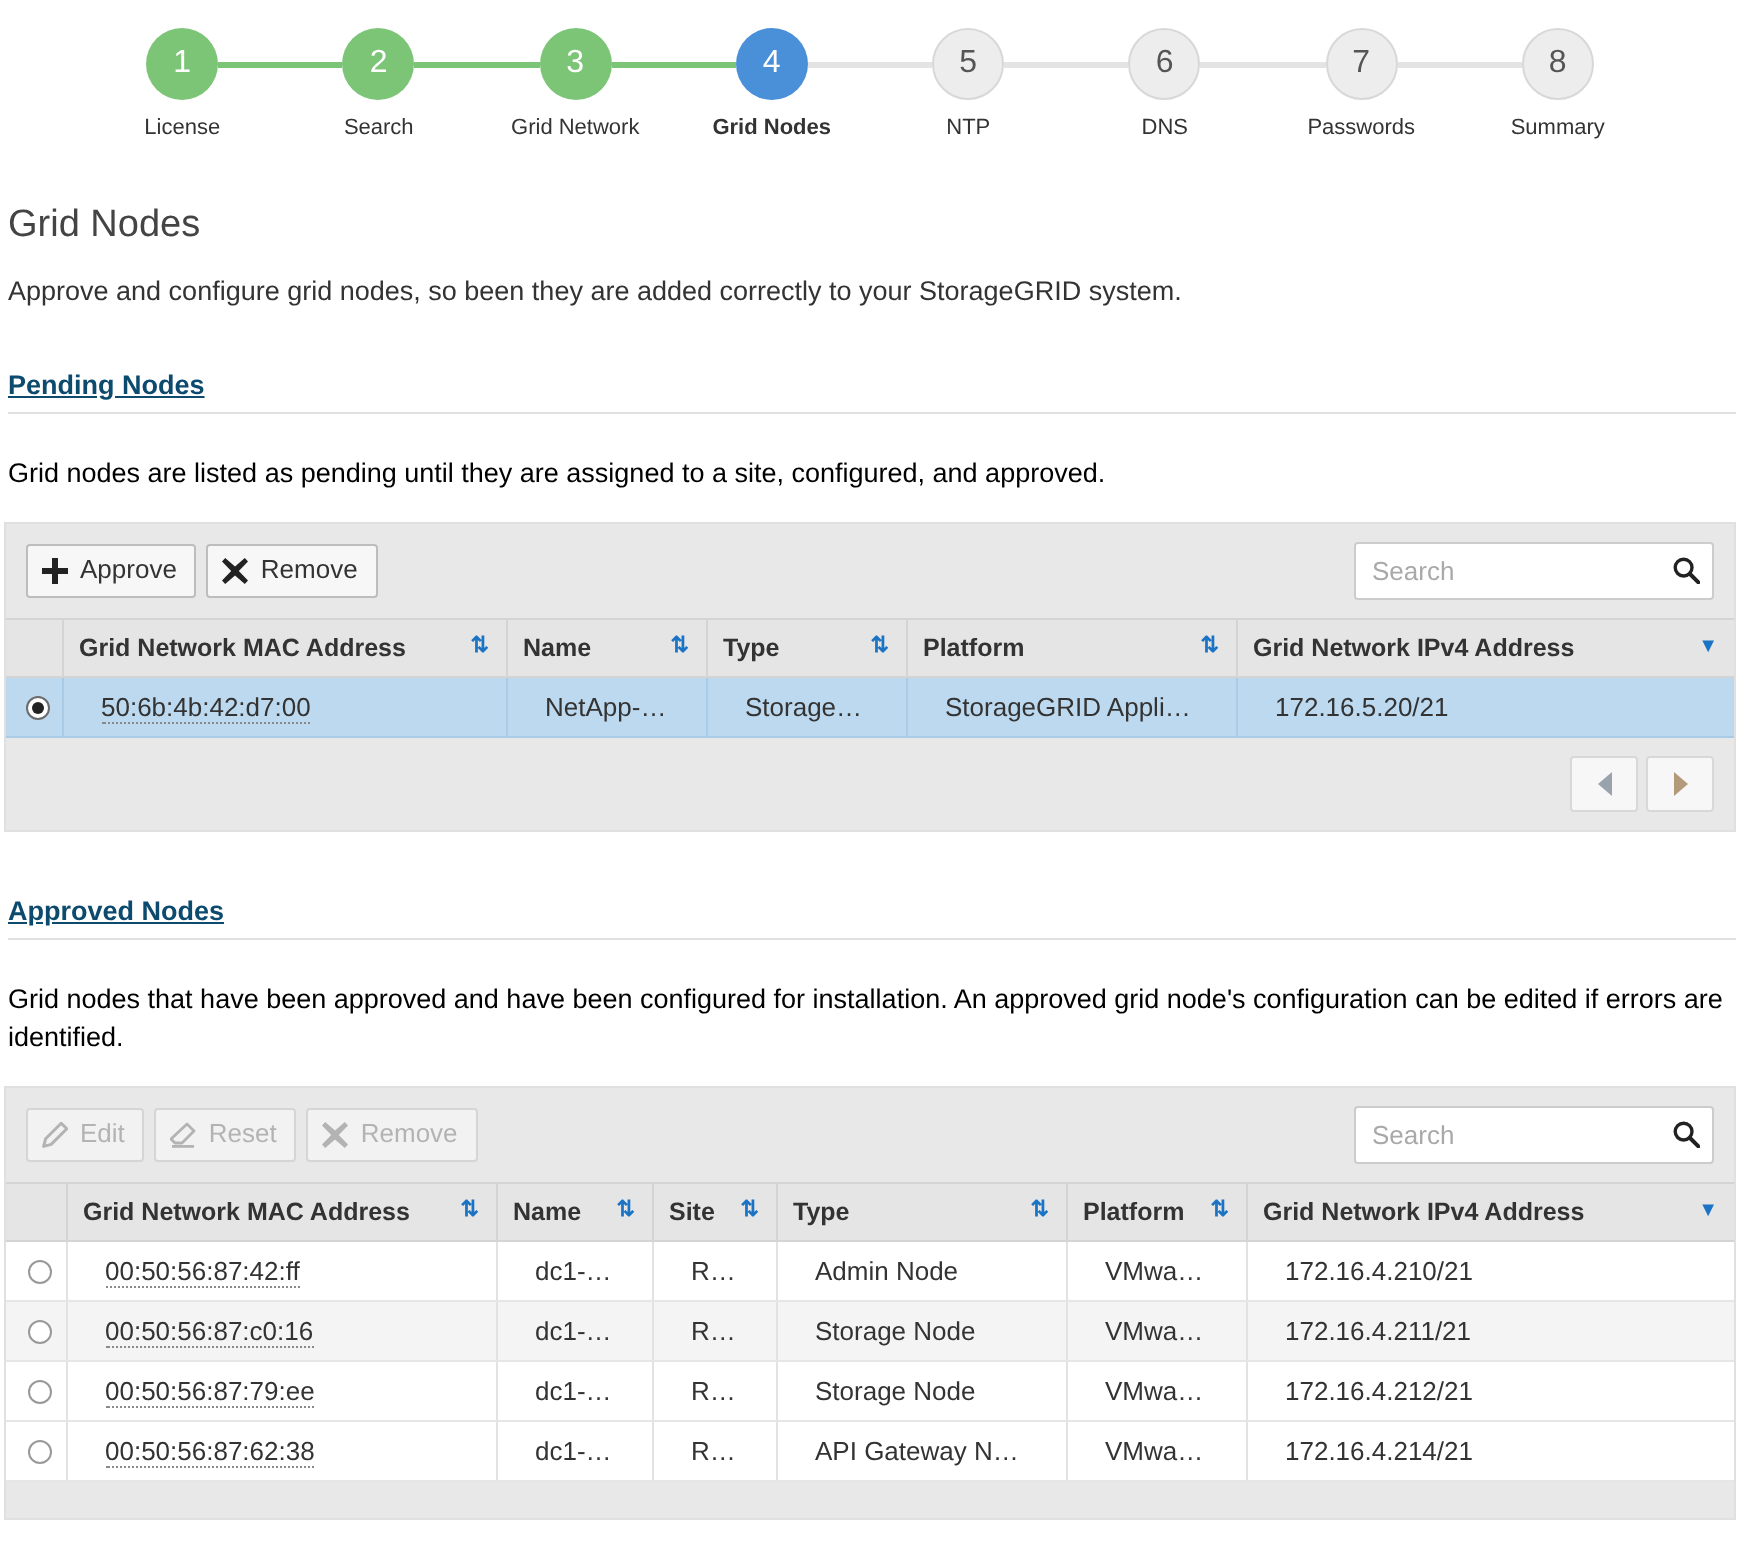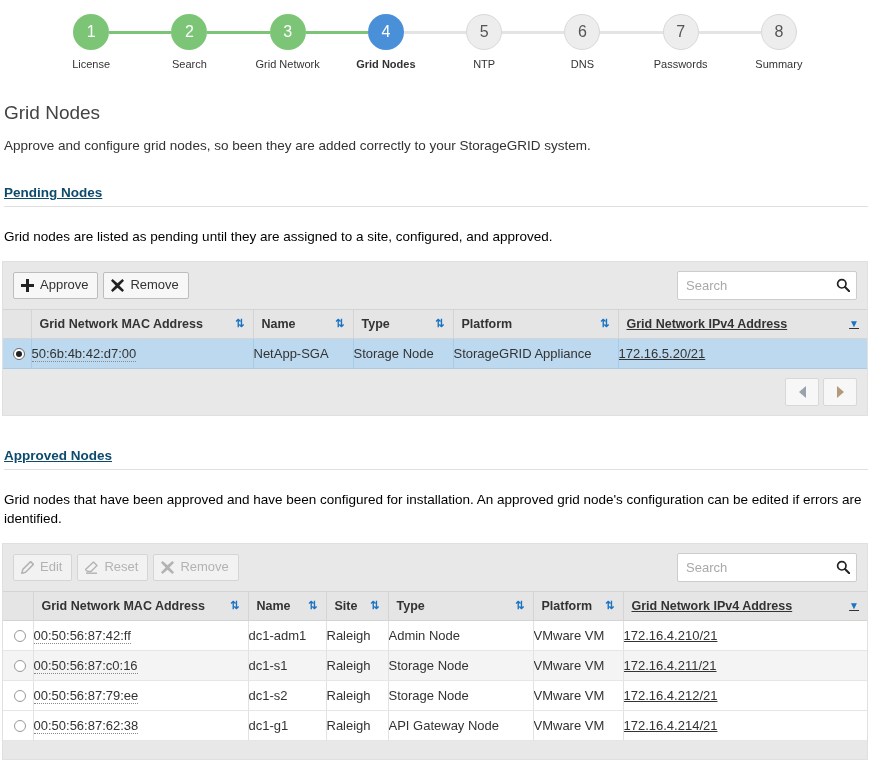--- a/index.html
+++ b/index.html
@@ -205,29 +205,29 @@
   }
   table.grid th .th-inner {
     display: flex;
     align-items: center;
     justify-content: space-between;
     gap: 10px;
   }
   table.grid td {
     font-size: 13px;
     color: #333333;
-    padding: 7px 0;
+    padding: 7px 19px;
     border-right: 1px solid #e2e2e2;
     border-bottom: 1px solid #e6e6e6;
     white-space: nowrap;
     overflow: hidden;
     text-overflow: ellipsis;
     margin-top: 36px;
   }
-  table.grid tr td:last-child, table.grid tr th:last-child { border-right: none; text-decoration: underline; }
+  table.grid tr td:last-child, table.grid tr th:last-child { border-right: none; }
   table.grid tbody tr.zebra { background: #f4f4f4; }
   table.grid tbody tr.selected { background: #bcd9ef; }
   table.grid tbody tr.selected td { border-bottom-color: #a9cbe6; border-right-color: #a9cbe6; }
 
   .mac {
     border-bottom: 1px dotted #8a8a8a;
     cursor: help;
   }
   .sort-icon { color: #1a73c4; font-size: 11px; line-height: 1; }
   .chev { color: #1a73c4; font-size: 10px; line-height: 1; }

